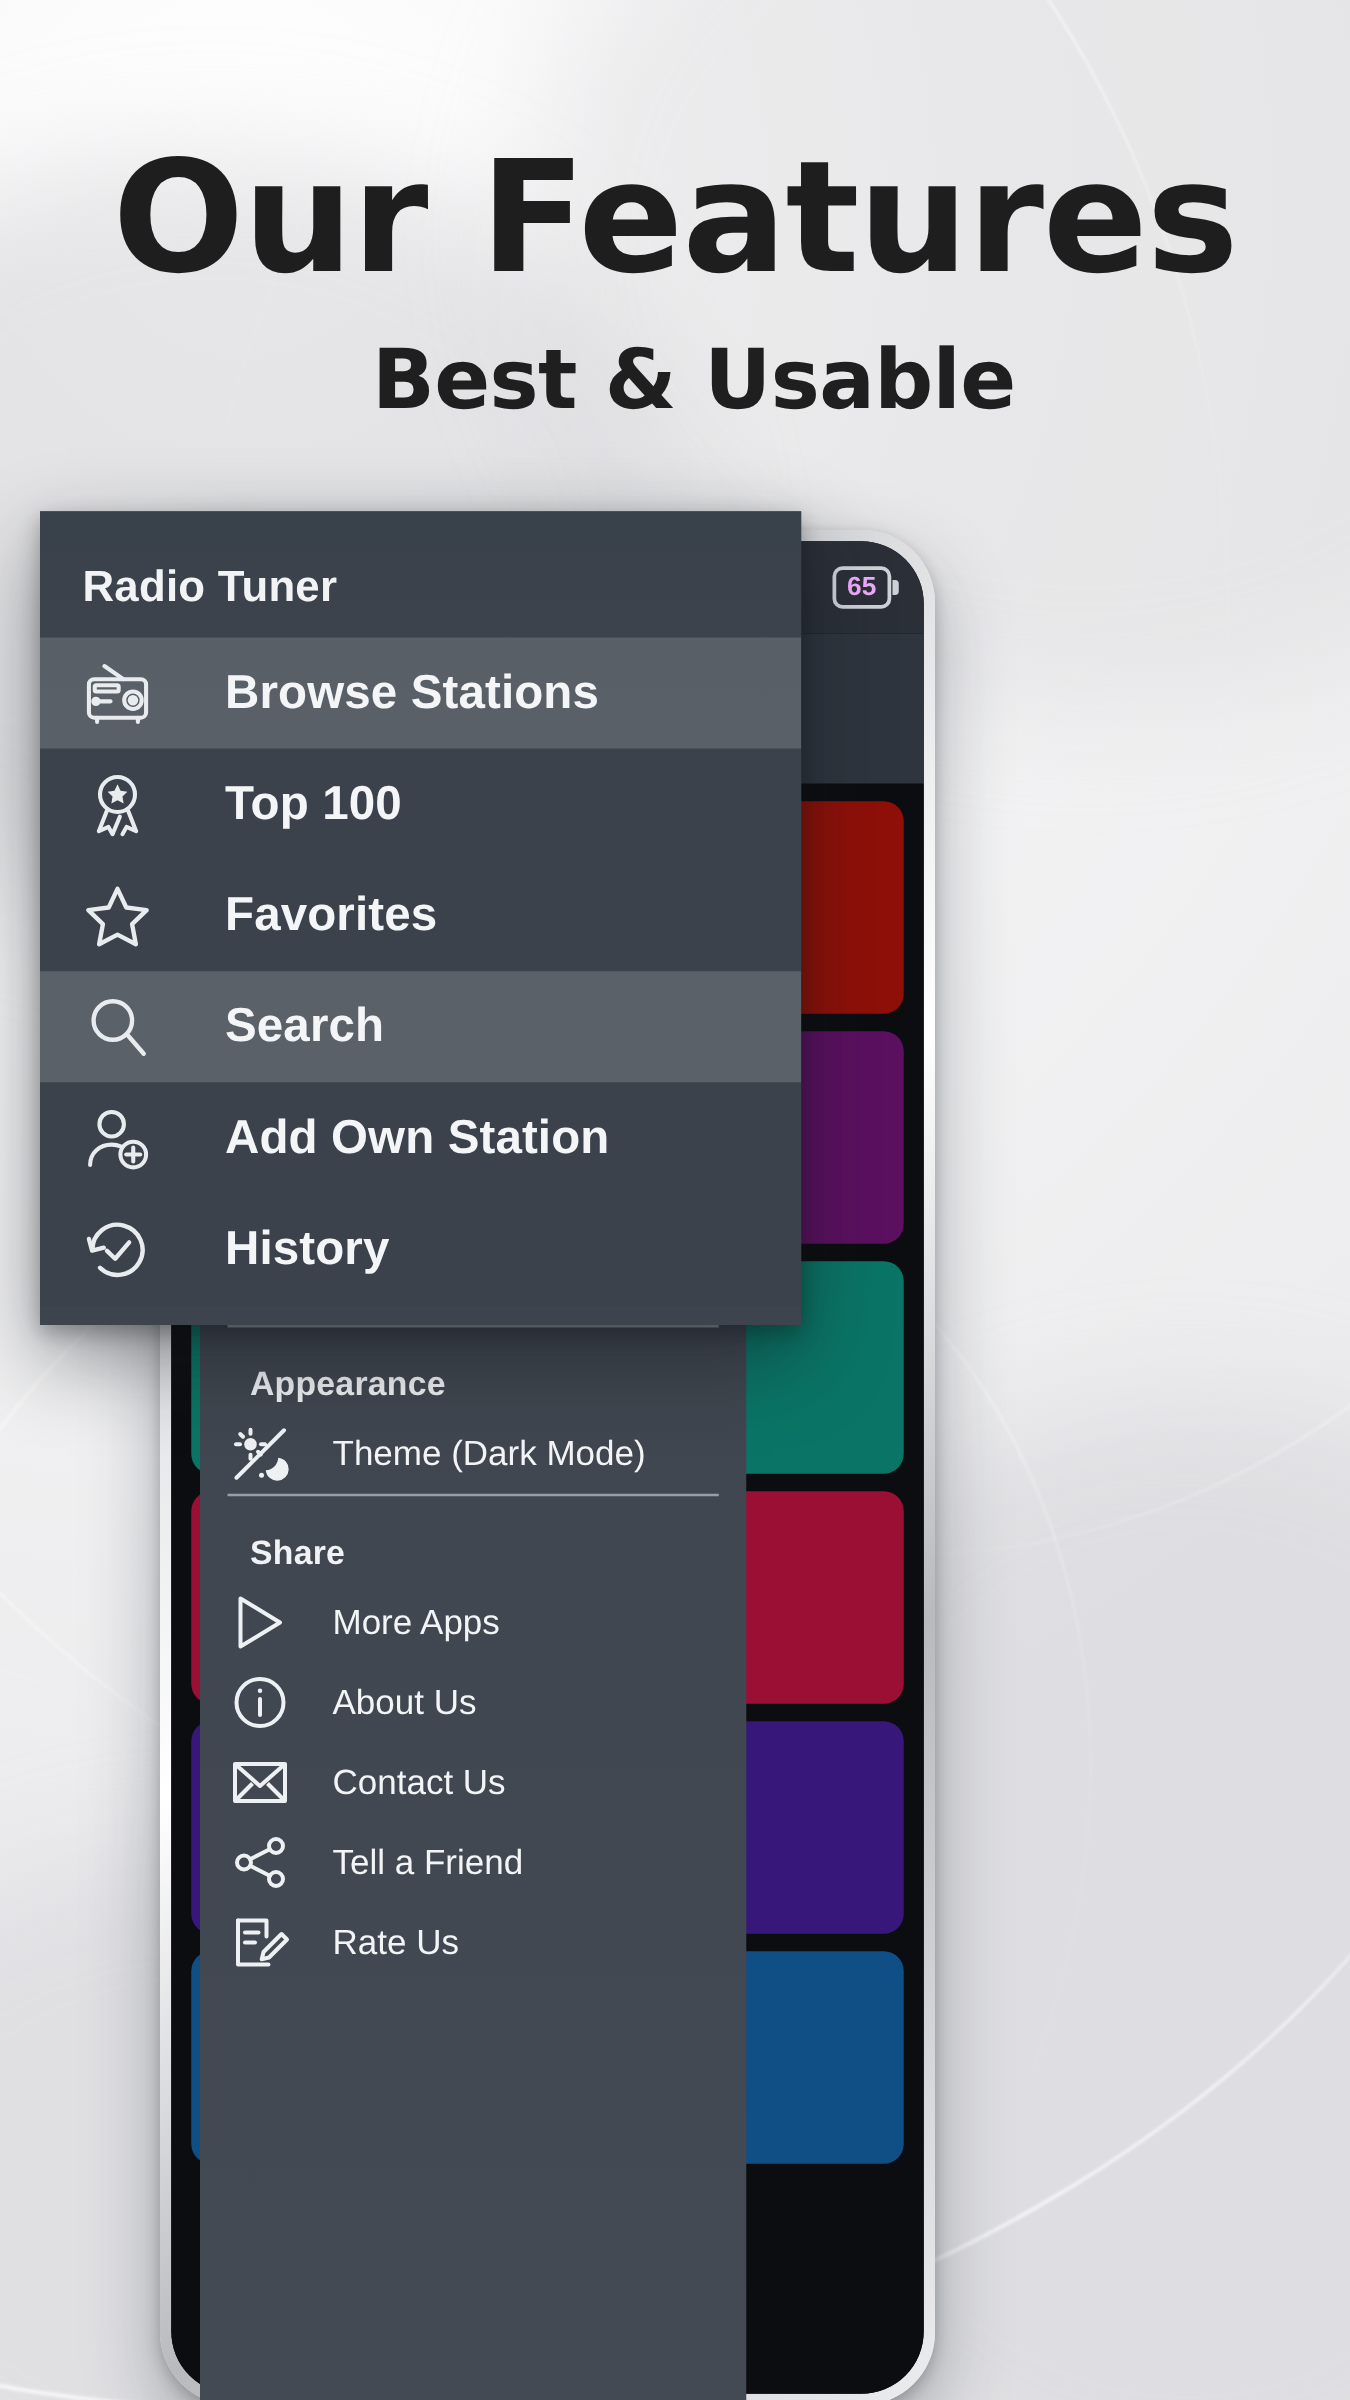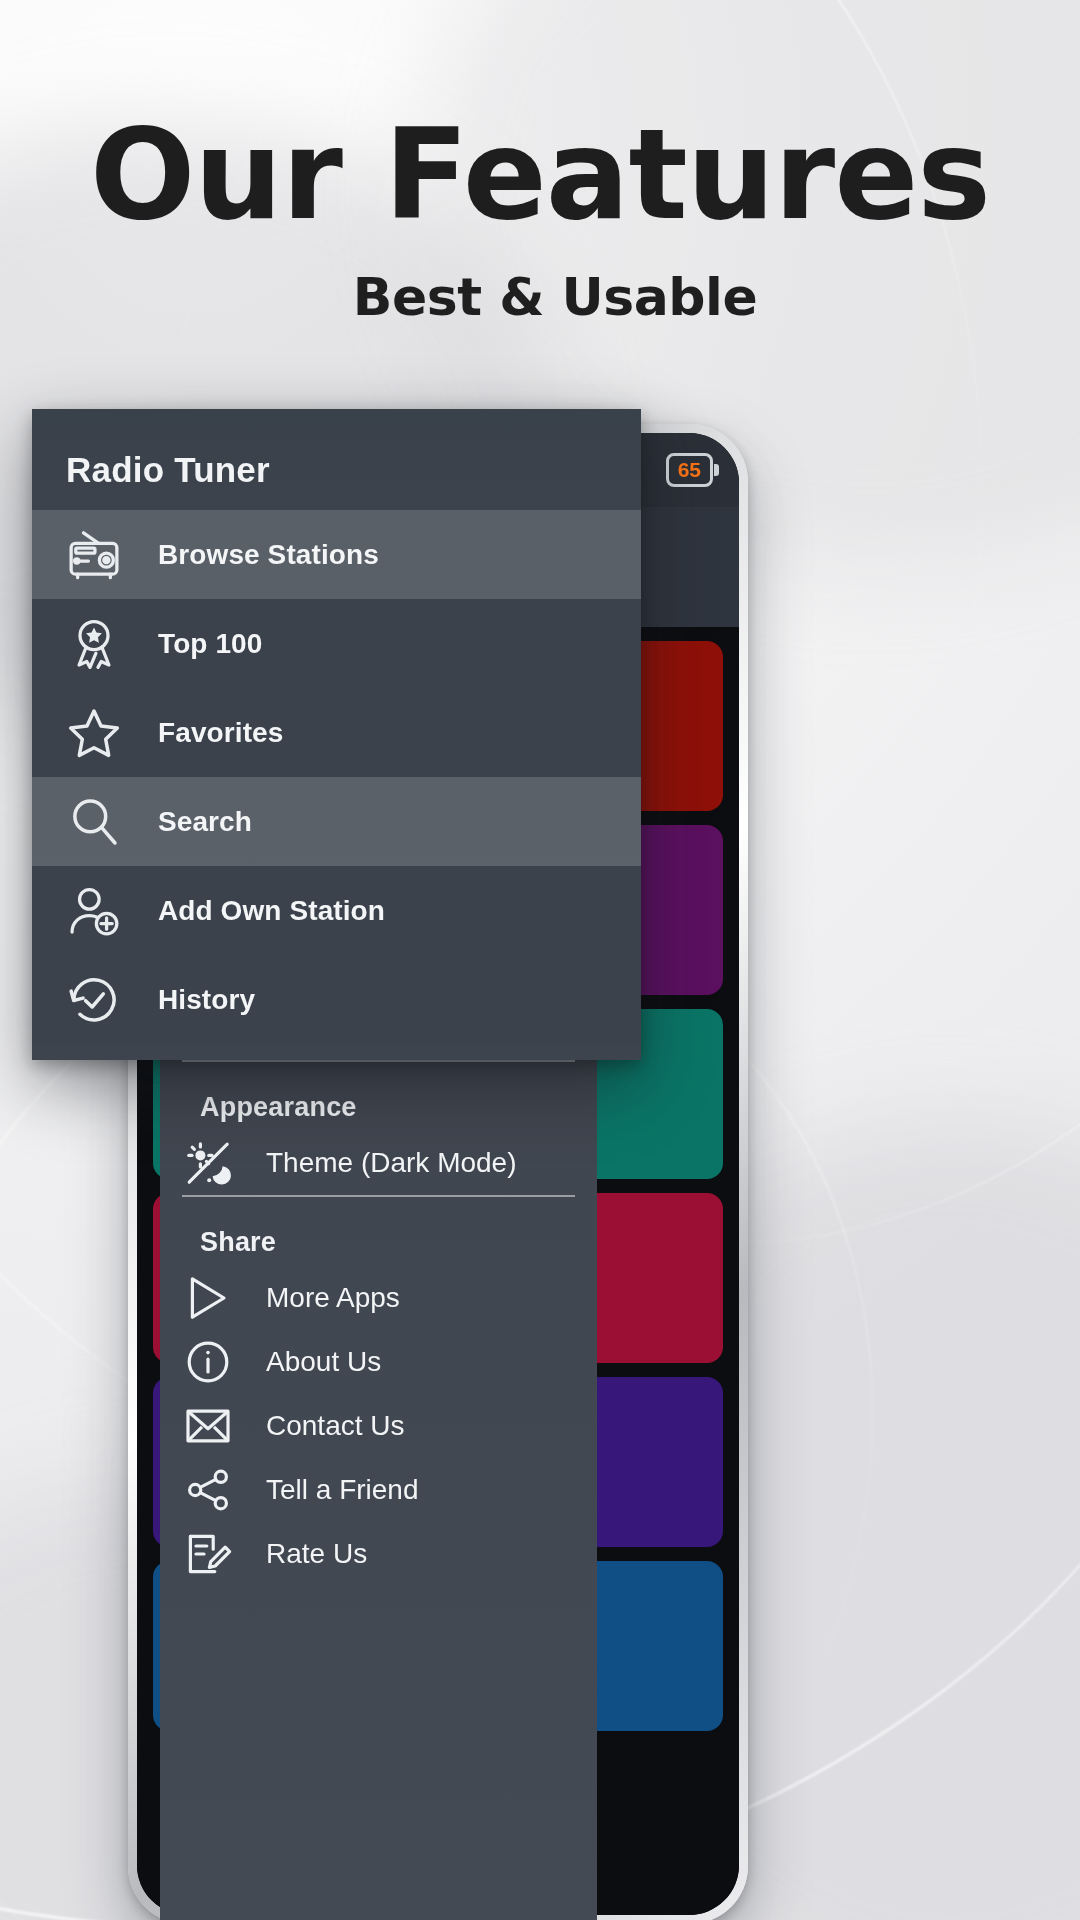--- a/index.html
+++ b/index.html
@@ -32,21 +32,21 @@
   .d4 { width:700px; height:560px; left:-180px; top:1480px; background:rgba(200,200,205,.32); }
 
   
   #headings { position:absolute; left:0; top:17px; width:1080px; z-index:6; text-align:center; }
   #page-title {
     font-size:124px; line-height:1.0; font-weight:bold; color:#1e1e1e;
     letter-spacing:-1px; margin-top:96px;
     font-family:"DejaVu Sans", sans-serif;
   }
   #page-subtitle {
-    font-size:52px; line-height:1.0; font-weight:bold; color:#1f1f1f;
+    font-size:66px; line-height:1.0; font-weight:bold; color:#1f1f1f;
     margin-top:34px; letter-spacing:-0.5px;
     font-family:"DejaVu Sans", sans-serif;
     padding-left:30px;
   }
 
   
   #phone-frame {
     position:absolute; left:128px; top:424px; width:620px; height:1500px;
     z-index:2;
     border-radius:58px;
@@ -57,21 +57,21 @@
   #phone-screen {
     position:relative; width:100%; height:100%;
     border-radius:50px; background:#000; overflow:hidden;
   }
   #status-bar { position:absolute; left:0; top:0; width:100%; height:74px;
     background:#2b3038; display:flex; align-items:center; justify-content:flex-end;
     padding-right:26px; }
   #battery-badge {
     display:flex; align-items:center; gap:4px;
     border:3px solid #cfd3d8; border-radius:8px; padding:2px 9px;
-    font-size:21px; color:#f97316; font-weight:bold; position:relative;
+    font-size:21px; color:#f0abfc; font-weight:bold; position:relative;
   }
   #battery-badge::after { content:""; position:absolute; right:-9px; top:50%;
     transform:translateY(-50%); width:5px; height:12px; background:#cfd3d8;
     border-radius:0 3px 3px 0; }
   #app-bar { position:absolute; left:0; top:74px; width:100%; height:120px;
     background:#2f353e; }
   #tiles {
     position:absolute; left:0; top:194px; width:100%; bottom:0;
     background:#0c0d10; padding:14px 16px; display:flex; flex-direction:column; gap:14px;
   }
@@ -99,21 +99,21 @@
   .drawer-item {
     height:89px; display:flex; align-items:center; padding-left:34px;
     background:#3b424c;
   }
   .drawer-item.active { background:rgba(255,255,255,.16); }
   .drawer-item .di-icon {
     width:74px; flex:none; display:flex; align-items:center; justify-content:flex-start;
     color:#e9ecef;
   }
   .drawer-item .di-label {
-    color:#f3f5f7; font-size:28px; font-weight:bold; margin-left:18px;
+    color:#f3f5f7; font-size:38px; font-weight:bold; margin-left:40px;
     letter-spacing:.1px; white-space:nowrap;
   }
   .drawer-item.active .di-label { font-weight:bold; }
 
   
   #settings-sheet {
     position:absolute; left:160px; top:1060px; width:437px; bottom:0;
     z-index:7;
     background:linear-gradient(180deg,#40464f 0%,#434a53 100%);
     padding:0 0 0 0; overflow:hidden;

